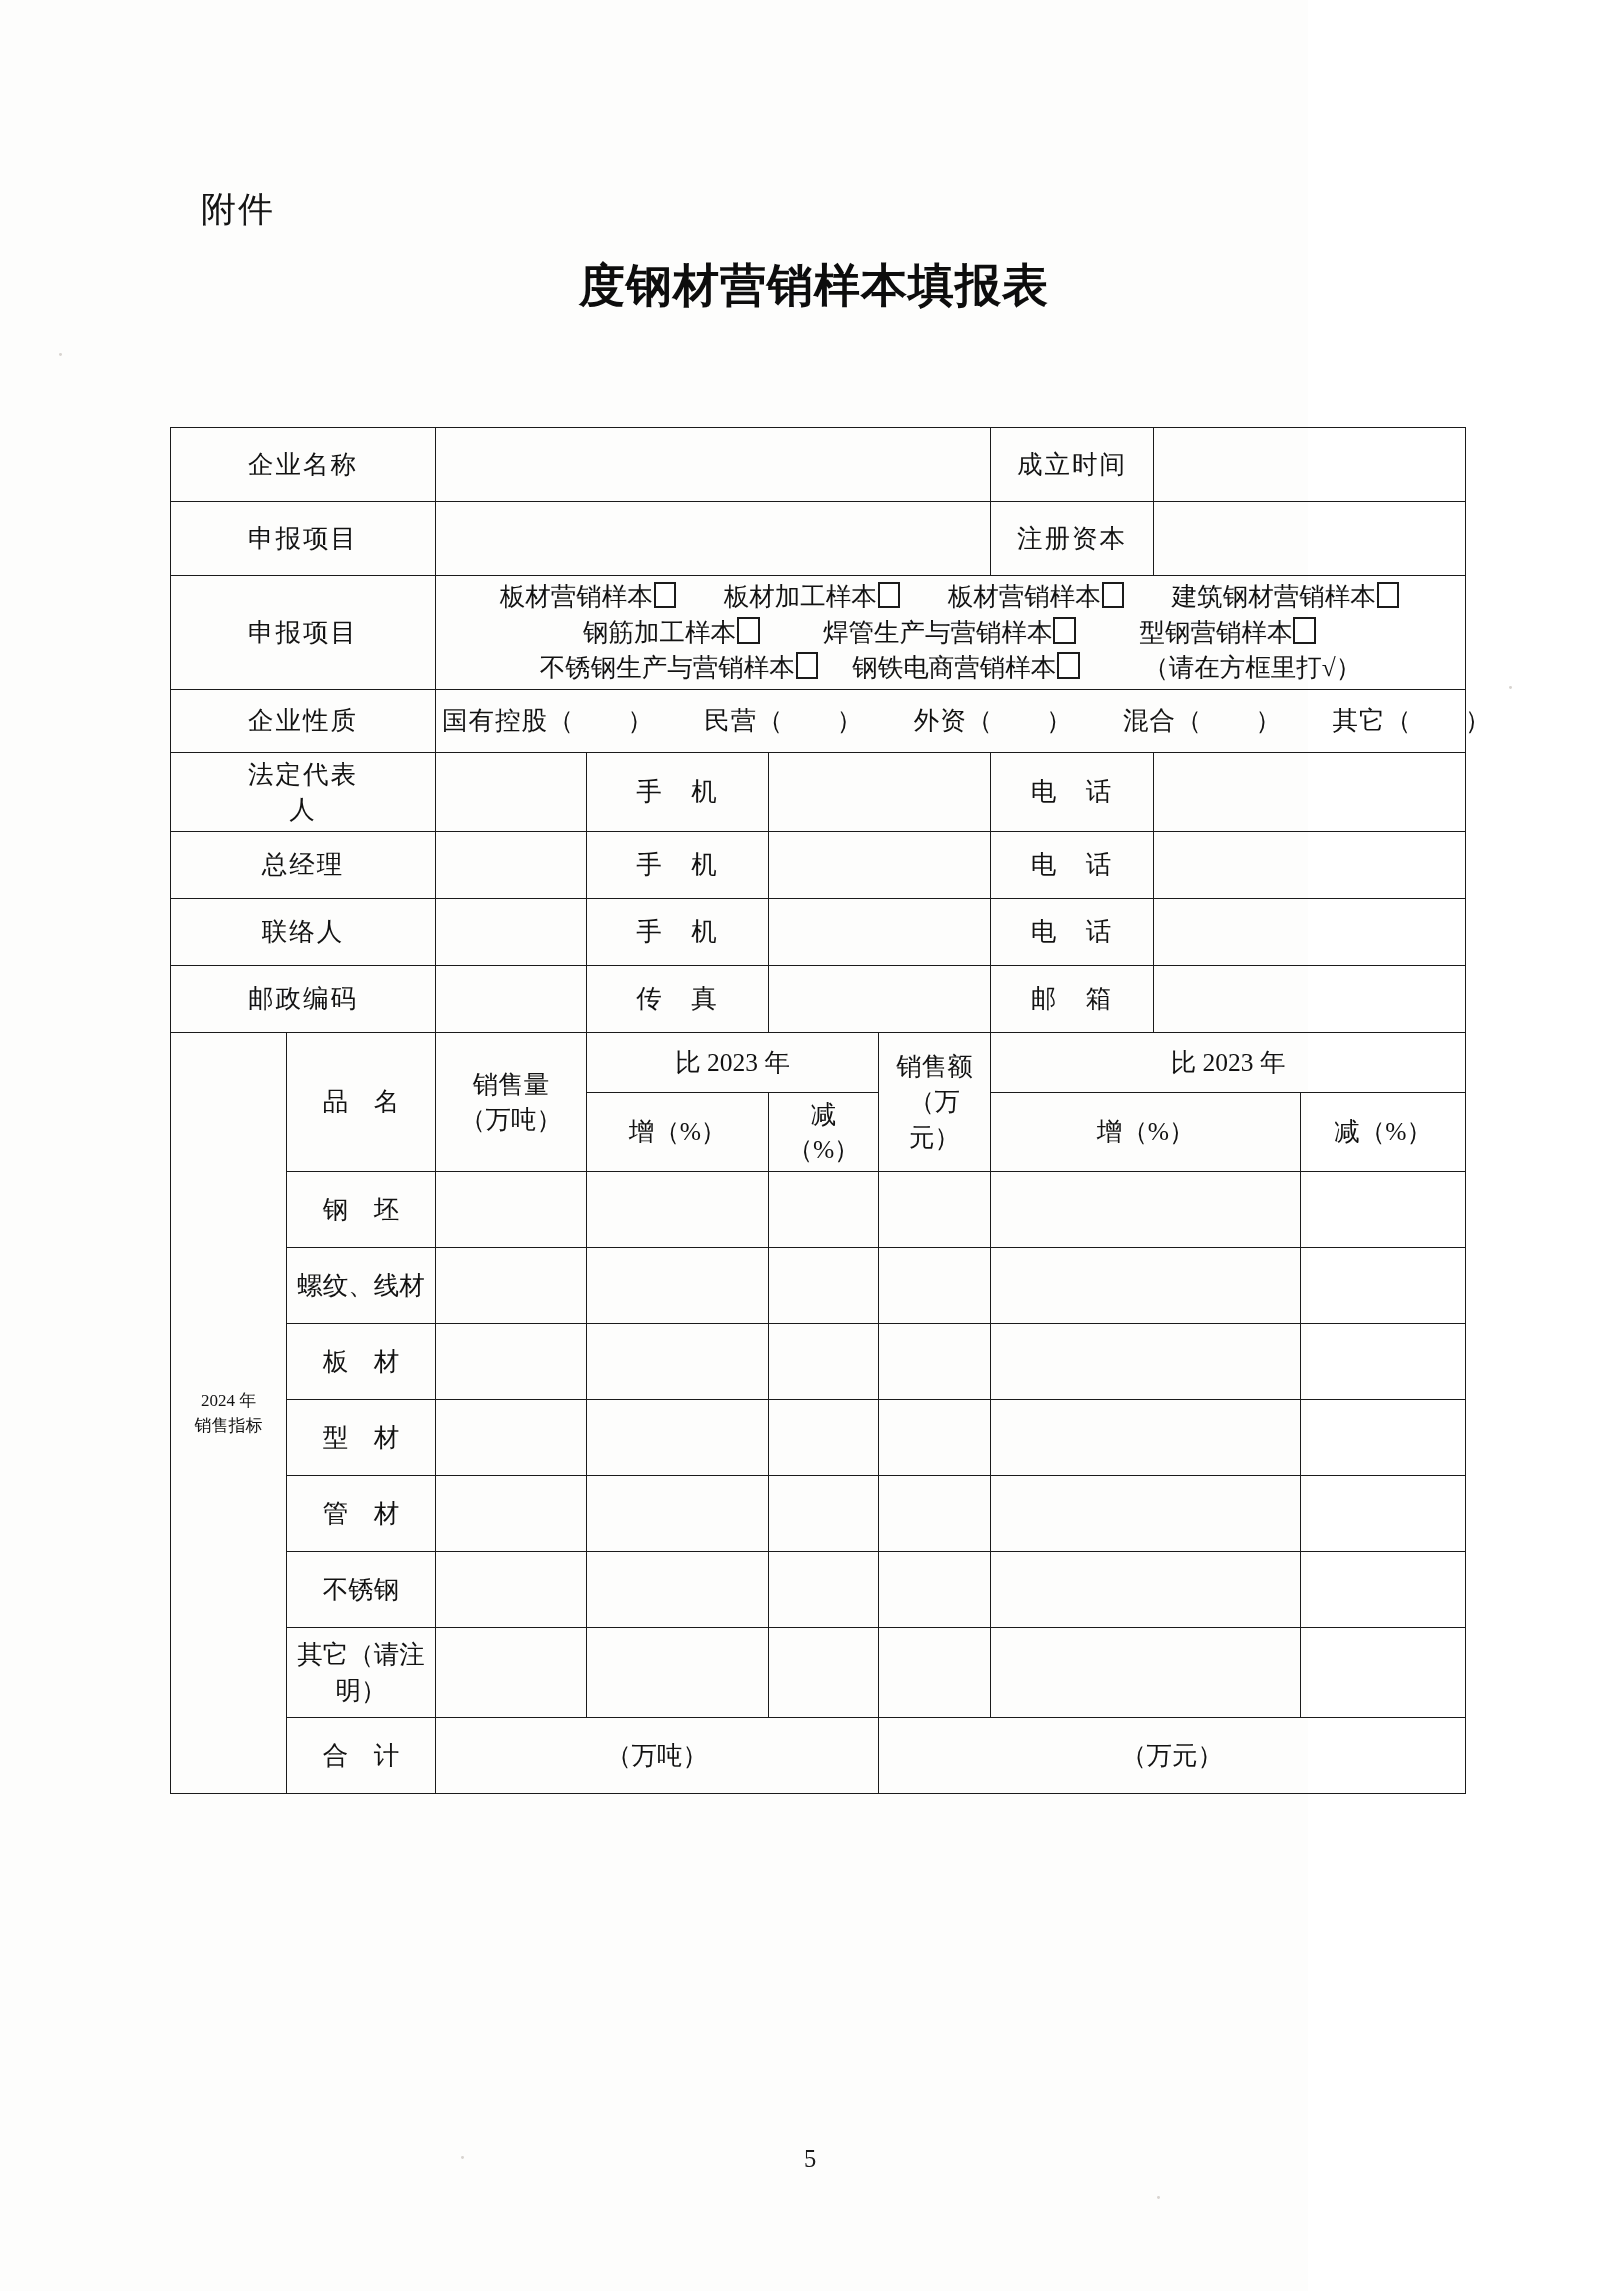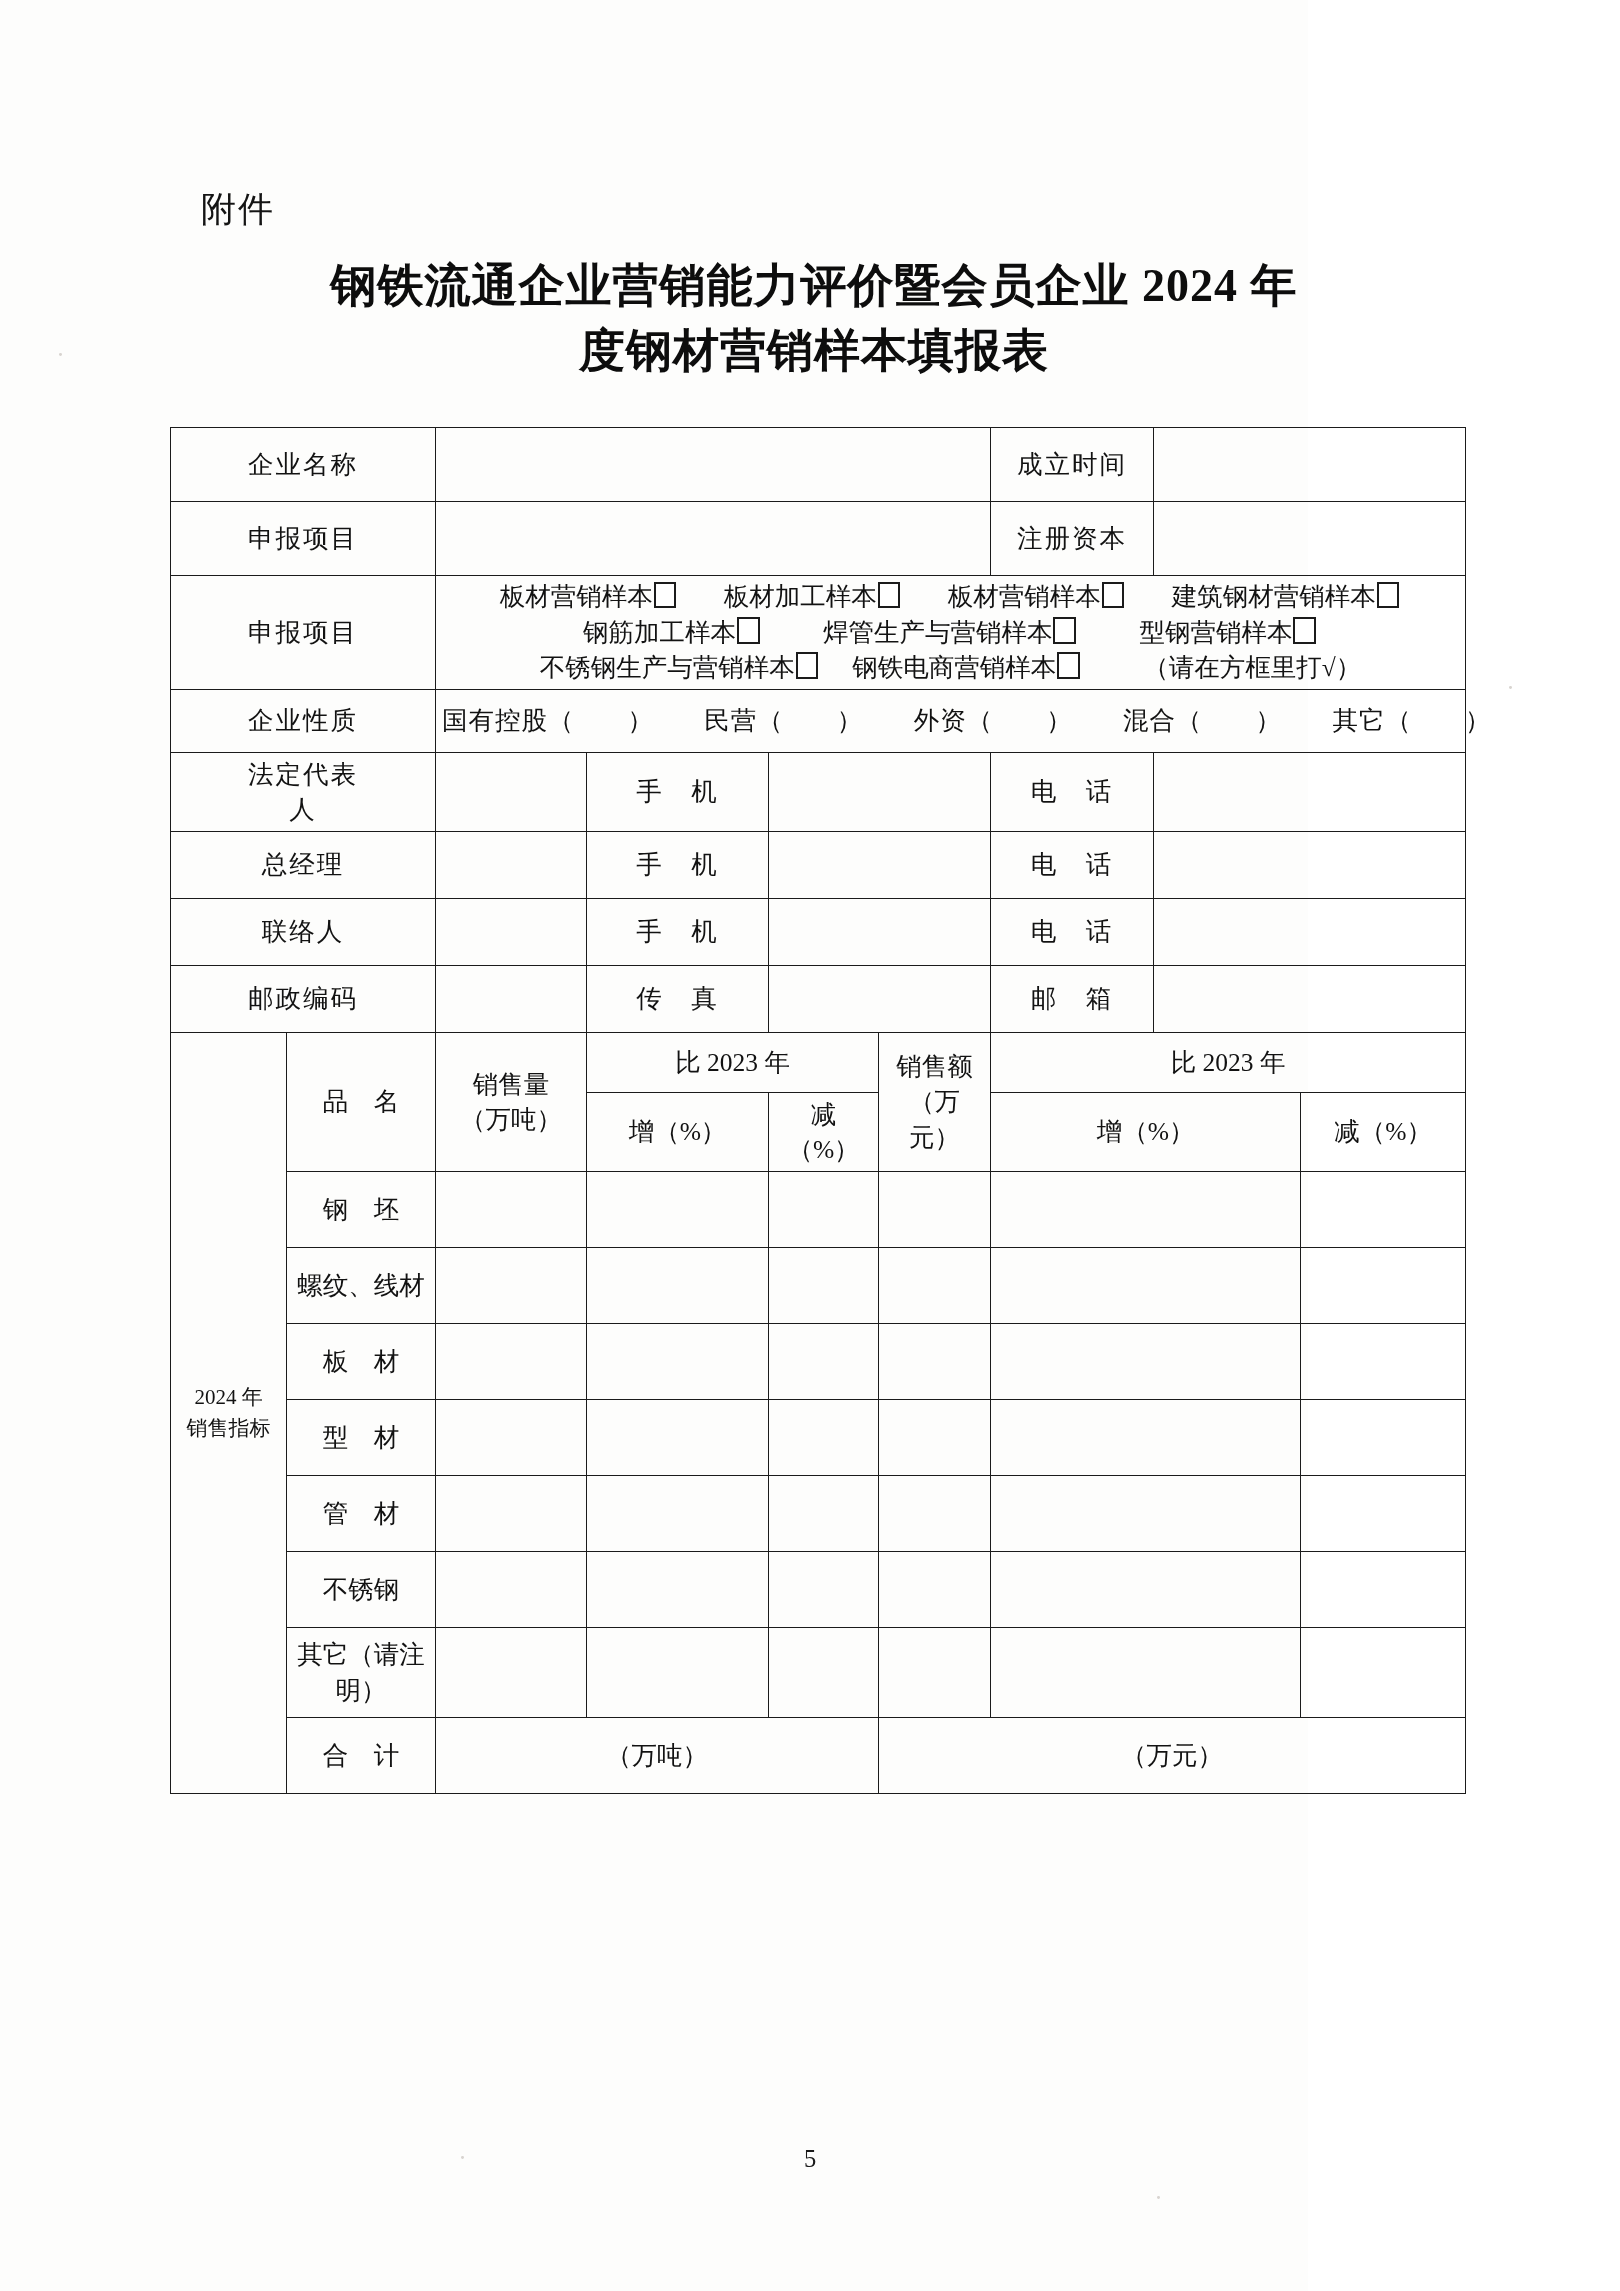--- a/index.html
+++ b/index.html
@@ -133,21 +133,20 @@
   }
 </style>
 </head>
 <body>
 
 <div class="page">
 
   <div class="attach-label">附件</div>
 
   <div class="doc-title">
-    <span class="tline">钢铁流通企业营销能力评价暨会员企业 2024 年</span>
     <span class="tline">度钢材营销样本填报表</span>
   </div>
 
   <table class="form-table">
     <colgroup>
       <col style="width:116px">
       <col style="width:149px">
       <col style="width:151px">
       <col style="width:182px">
       <col style="width:110px">
@@ -236,21 +235,21 @@
     <tr class="row-contact">
       <td class="lbl" colspan="2">邮政编码</td>
       <td class="blank"></td>
       <td class="lbl">传　真</td>
       <td class="blank" colspan="2"></td>
       <td class="lbl">邮　箱</td>
       <td class="blank" colspan="2"></td>
     </tr>
 
     <tr>
-      <td rowspan="10" style="white-space:pre-line; font-size:21px; line-height:1.5;"><span style="white-space:pre-line">2024 年
+      <td rowspan="10" style="white-space:pre-line; font-size:17px; line-height:1.5;"><span style="white-space:pre-line">2024 年
 销售指标</span></td>
       <td rowspan="2" class="hdr2" style="height:80px;">品　名</td>
       <td rowspan="2" class="hdr2" style="white-space:pre-line">销售量
 （万吨）</td>
       <td colspan="2" class="hdr2" style="height:51px;">比 2023 年</td>
       <td rowspan="2" class="hdr2" style="white-space:pre-line">销售额
 （万元）</td>
       <td colspan="3" class="hdr2">比 2023 年</td>
     </tr>
     <tr>

